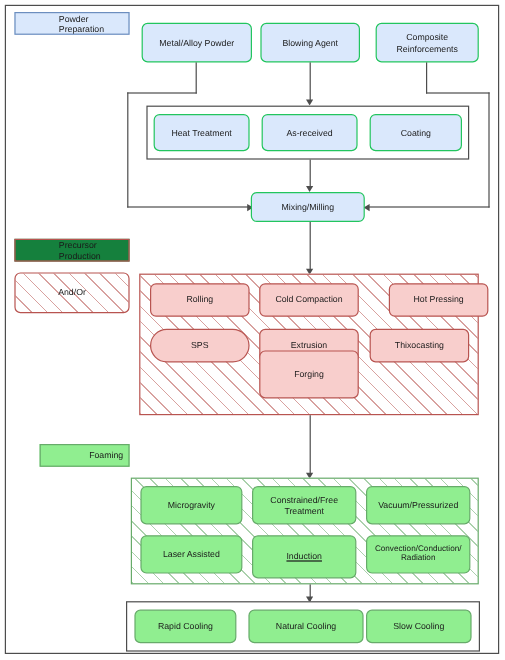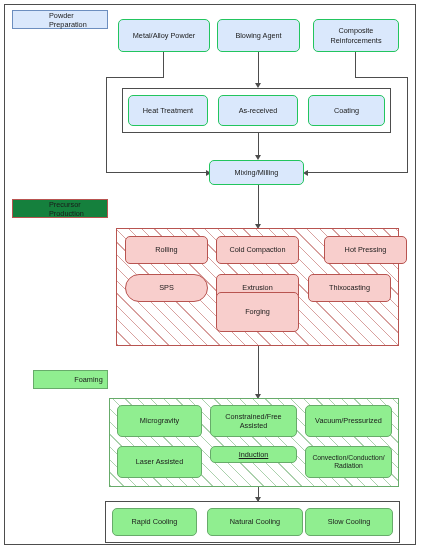--- a/index.html
+++ b/index.html
@@ -60,20 +60,23 @@
 <div id="canvas">
 
   <div class="outer-frame"></div>
 
   <div class="tag blue" style="left:12px;top:10px;width:96px;height:19px;">Powder Preparation</div>
 
   <div class="tag pink" style="left:12px;top:199px;width:96px;height:19px;">Precursor Production</div>
 
   <div class="tag green" style="left:33px;top:370px;width:75px;height:19px;">Foaming</div>
 
+  <div class="hatch-pink rounded" style="left:12px;top:227px;width:96px;height:34px;">
+    <div class="node" style="left:0;top:0;width:100%;height:100%;border:none;background:none;">And/Or</div>
+  </div>
 
   <div class="node blue" style="left:118px;top:19px;width:92px;height:33px;">Metal/Alloy Powder</div>
 
   <div class="node blue" style="left:217px;top:19px;width:83px;height:33px;">Blowing Agent</div>
 
   <div class="node blue" style="left:313px;top:19px;width:86px;height:33px;">Composite Reinforcements</div>
 
   <div class="ln lnv" style="left:163px;top:52px;height:26px;"></div>
   <div class="ln lnh" style="left:106px;top:77px;width:58px;"></div>
   <div class="ln lnv" style="left:106px;top:77px;height:96px;"></div>
@@ -121,27 +124,27 @@
 
   <div class="node pink" style="left:216px;top:292px;width:83px;height:40px;text-align:center;">Forging</div>
 
   <div class="ln lnv" style="left:258px;top:346px;height:49px;"></div>
   <div class="arrow-down" style="left:254.6px;top:394px;"></div>
 
   <div class="hatch-green" style="left:109px;top:398px;width:290px;height:89px;"></div>
 
   <div class="node green" style="left:117px;top:405px;width:85px;height:32px;">Microgravity</div>
 
-  <div class="node green" style="left:210px;top:405px;width:87px;height:32px;">Constrained/Free Assisted</div>
+  <div class="node green" style="left:210px;top:405px;width:87px;height:32px;">Constrained/Free Treatment</div>
 
   <div class="node green" style="left:305px;top:405px;width:87px;height:32px;">Vacuum/Pressurized</div>
 
   <div class="node green" style="left:117px;top:446px;width:85px;height:32px;">Laser Assisted</div>
 
-  <div class="node green" style="left:210px;top:446px;width:87px;height:17px;text-decoration:underline;">Induction</div>
+  <div class="node green" style="left:210px;top:446px;width:87px;height:36px;text-decoration:underline;">Induction</div>
 
   <div class="node green" style="left:305px;top:446px;width:87px;height:32px;font-size:6.8px;">Convection/Conduction/ Radiation</div>
 
   <div class="ln lnv" style="left:258px;top:487px;height:15px;"></div>
   <div class="arrow-down" style="left:254.6px;top:497px;"></div>
 
   <div class="container-plain" style="left:105px;top:501px;width:295px;height:42px;"></div>
 
   <div class="node green" style="left:112px;top:508px;width:85px;height:28px;">Rapid Cooling</div>
 

